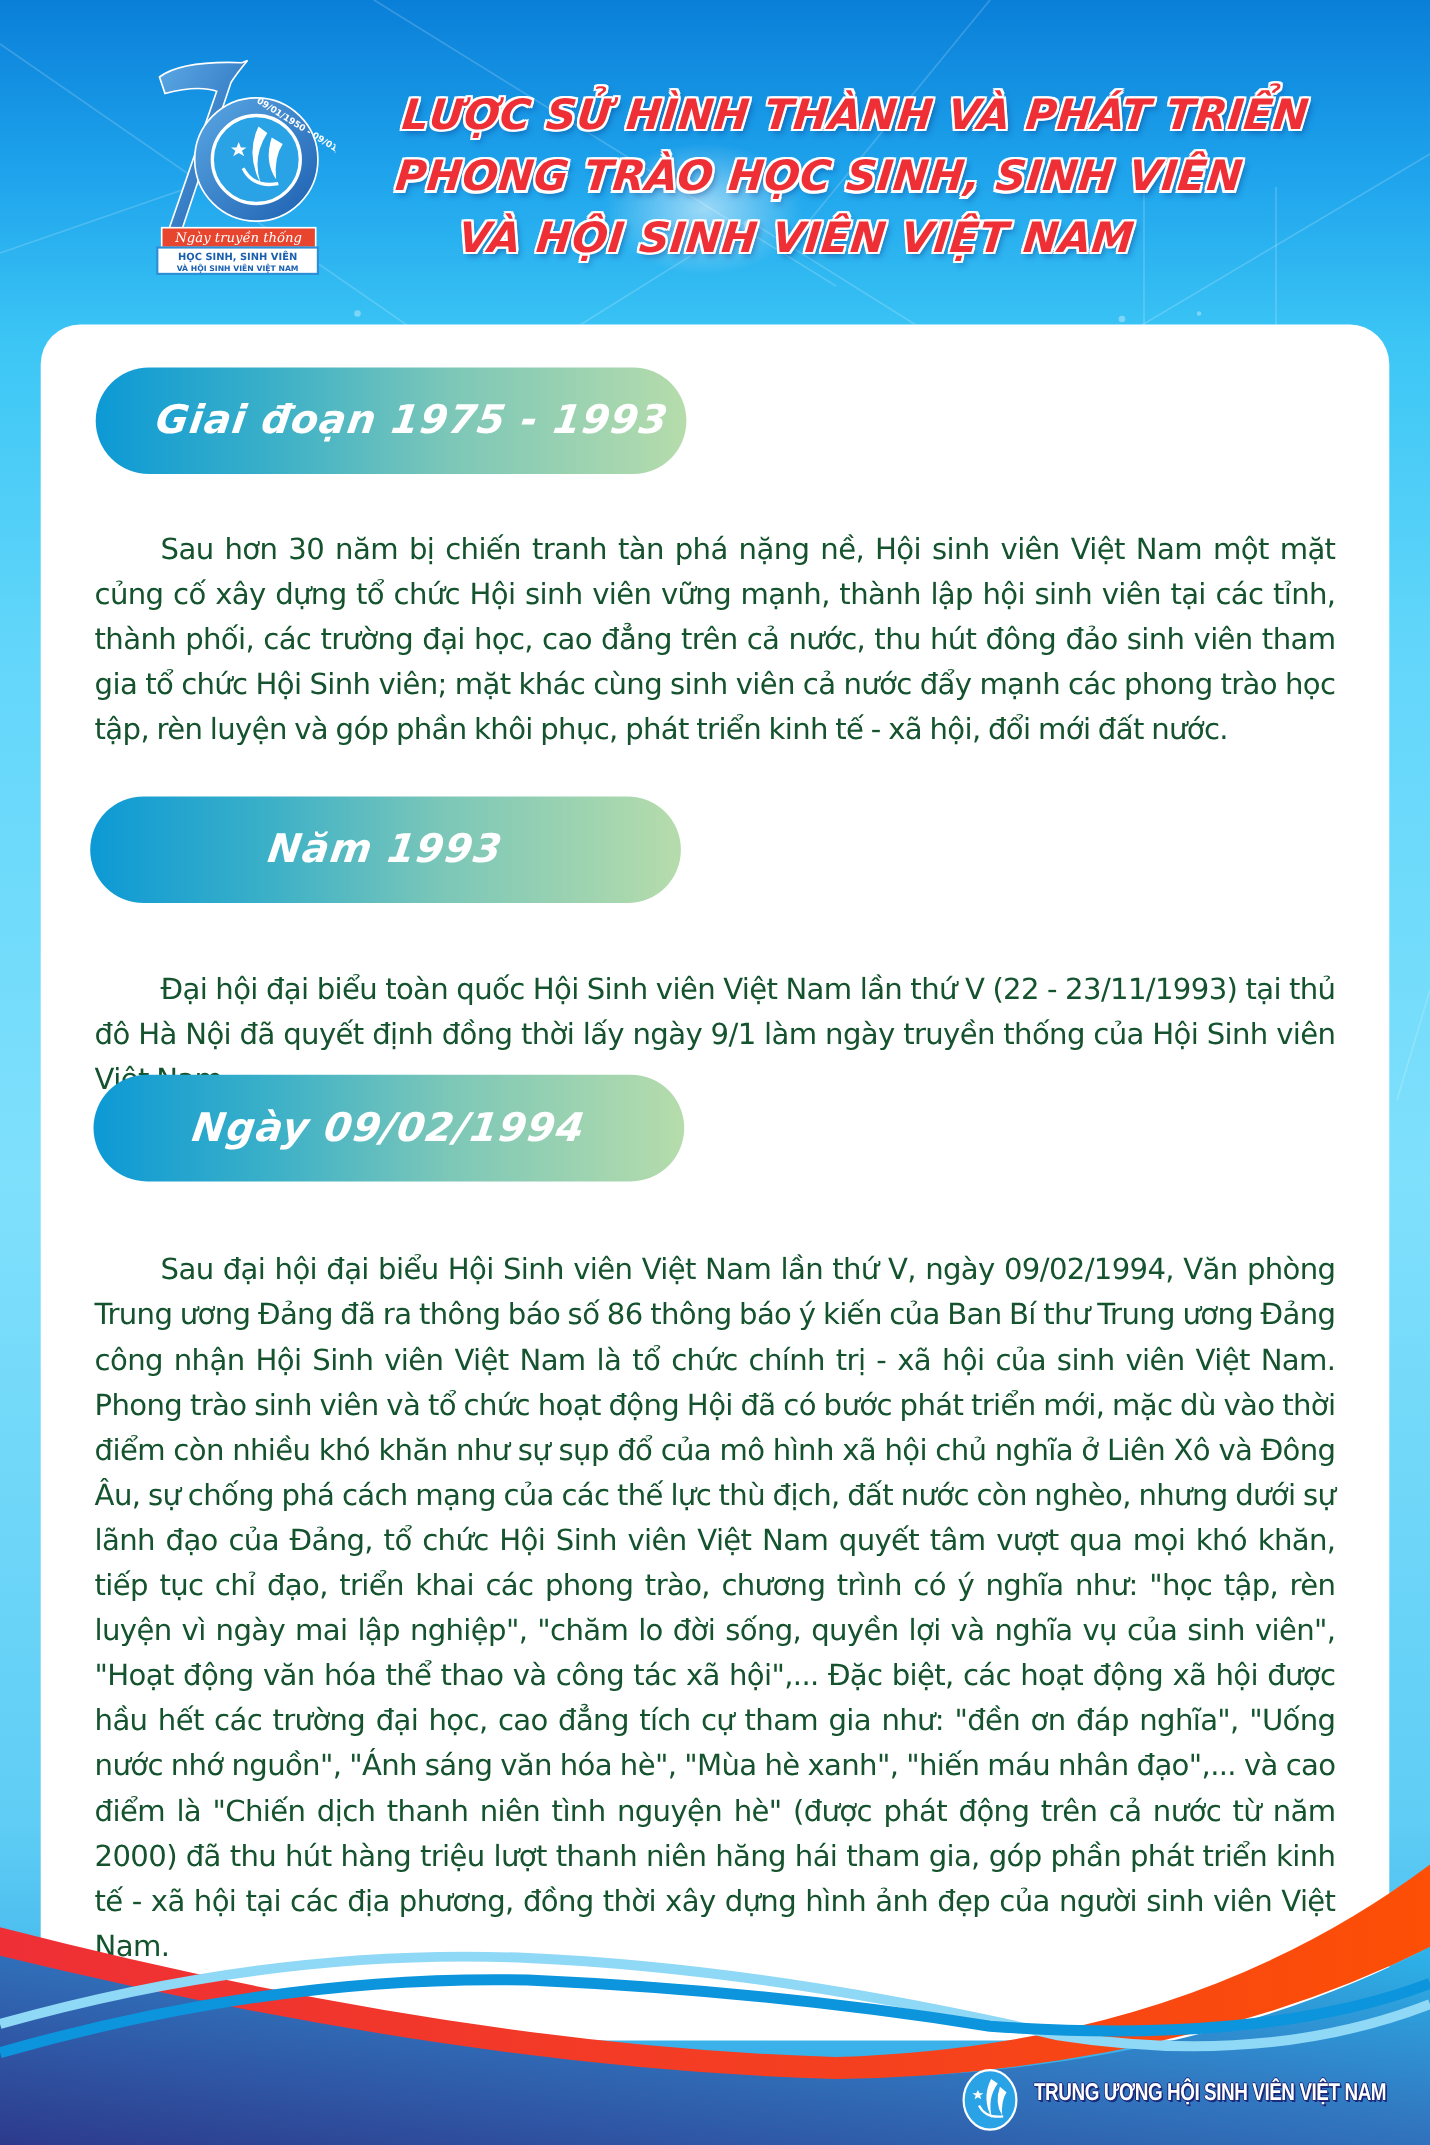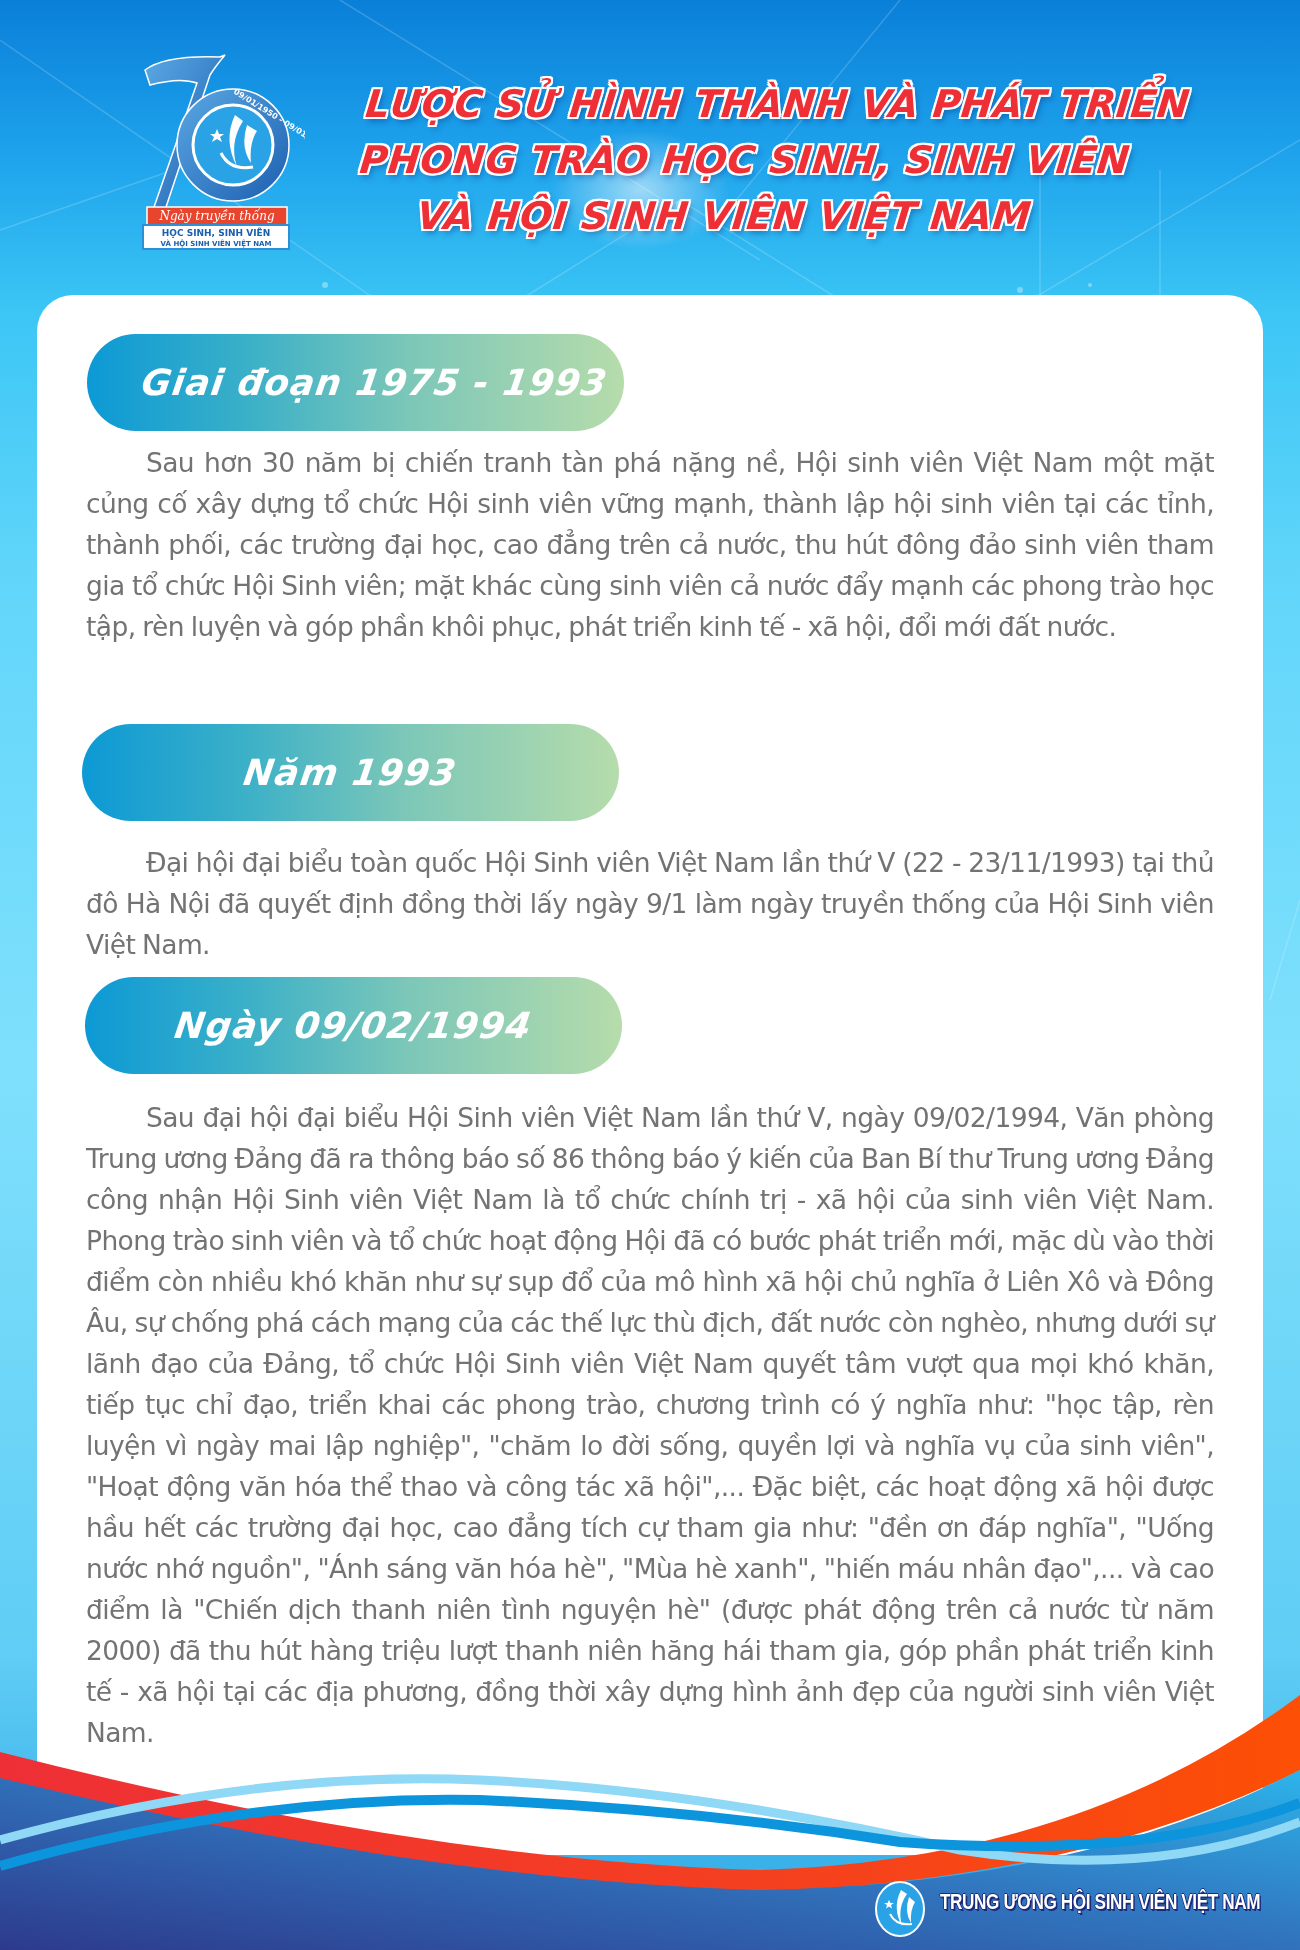--- a/index.html
+++ b/index.html
@@ -49,26 +49,27 @@
     font-weight: bold; font-style: italic;
     font-size: 36px; letter-spacing: 1px;
     transform: skewX(-8deg);
   }
   .pill-1 { left: 87px; top: 334px; justify-content: flex-start; padding-left: 55px; }
   .pill-2 { left: 82px; top: 724px; }
   .pill-3 { left: 85px; top: 977px; }
 
   .para {
     position: absolute; left: 86px; width: 1128px;
-    color: #737373;
+    color: #14532d;
     font-family: "DejaVu Sans", sans-serif;
     font-size: 26.5px; line-height: 41px;
     text-align: justify;
     letter-spacing: -0.6px;
     word-spacing: -1px;
+    margin-top: 37px;
   }
   .para .indent { display: inline-block; width: 60px; }
   .para-1 { top: 442px; }
   .para-2 { top: 842px; }
   .para-3 { top: 1097px; }
 
   .waves { position: absolute; left: 0; top: 1640px; width: 1300px; height: 310px; }
 
   .footer-logo { position: absolute; left: 874px; top: 1880px; width: 52px; height: 58px; }
   .footer-text {

